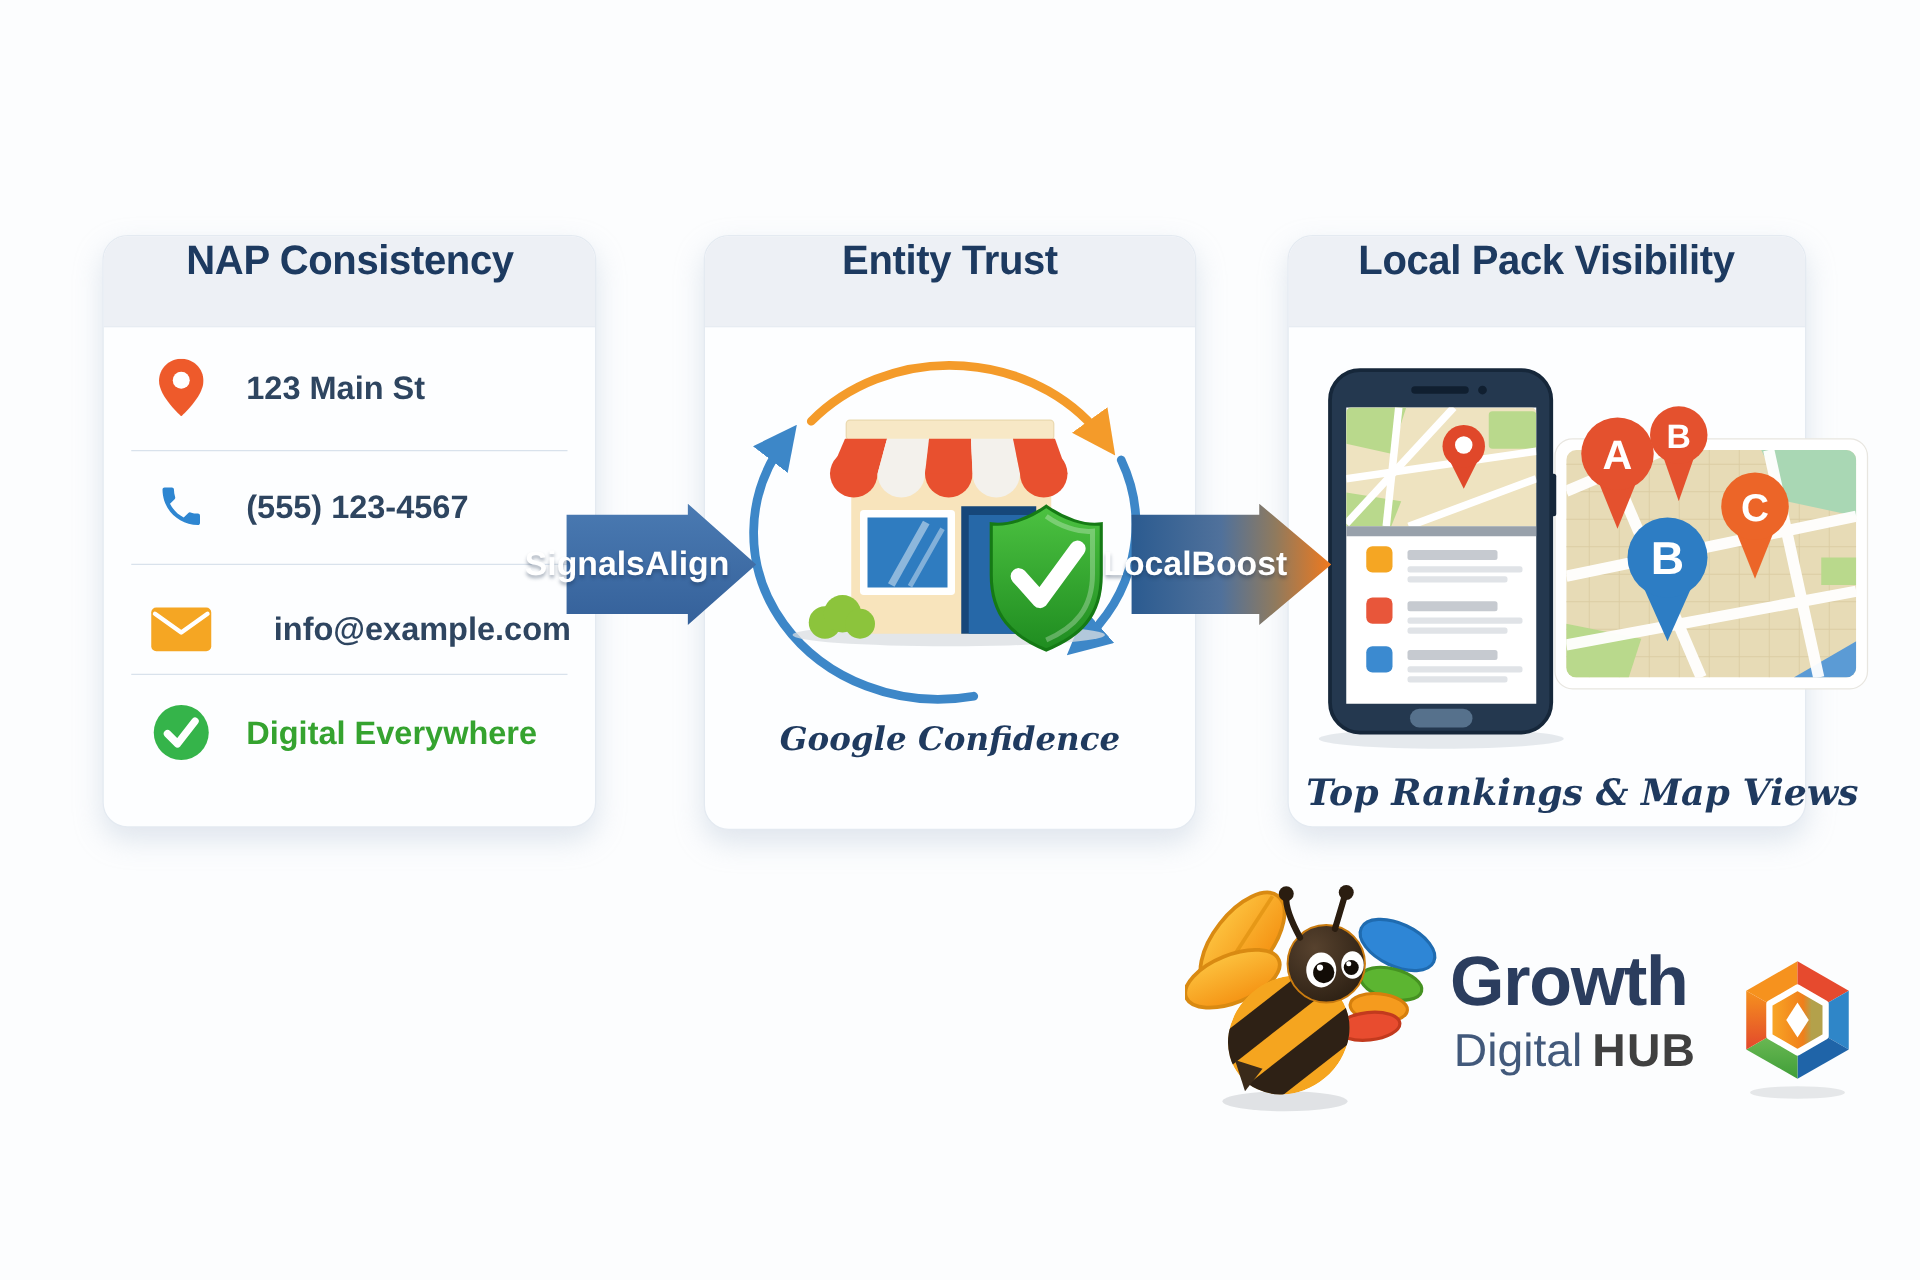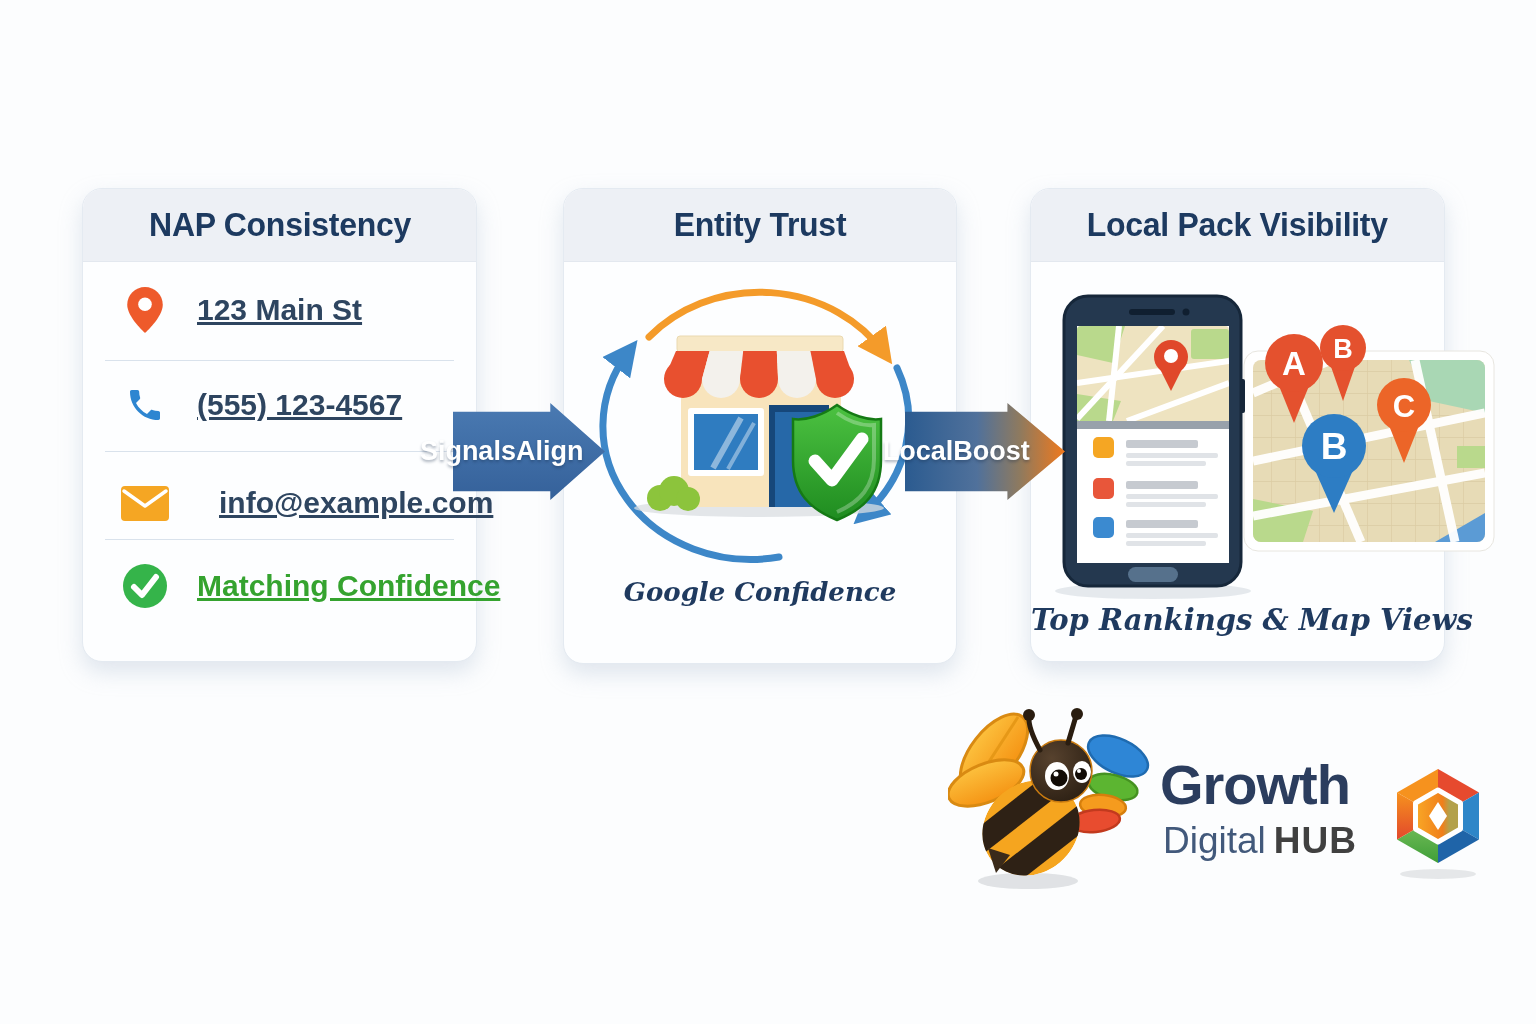--- a/index.html
+++ b/index.html
@@ -10,36 +10,36 @@
   }
   .stage{position:absolute;inset:0;}
 
   
   .card{
     position:absolute;background:#fdfeff;border:1px solid #e4eaf1;border-radius:20px;
     box-shadow:0 10px 22px rgba(176,192,209,.38);
   }
   .card-header{
     height:72px;background:#edf0f5;border-bottom:1px solid #e3e8ef;
-    border-radius:19px 19px 0 0;display:flex;align-items:center;justify-content:center;
+    border-radius:19px 19px 0 0;display:flex;justify-content:center;
   }
   .card-title{
     font-size:33px;font-weight:bold;color:#1d3a60;letter-spacing:-.3px;
     transform:scaleX(.97);white-space:nowrap;
   }
   .card-caption{
     position:absolute;left:0;width:100%;text-align:center;
     font-family:"DejaVu Serif",serif;font-style:italic;font-weight:600;
     color:#1f3a5f;font-size:26px;white-space:nowrap;
   }
 
   
   .nap-row{position:absolute;left:36px;right:24px;height:90px;display:flex;align-items:center;}
   .nap-icon{width:52px;display:flex;justify-content:center;flex:0 0 52px;}
-  .nap-label{margin-left:26px;font-size:30px;font-weight:bold;color:#2e4560;white-space:nowrap;text-decoration:underline;}
+  .nap-label{margin-left:26px;font-size:26px;font-weight:bold;color:#2e4560;white-space:nowrap;}
   .nap-label.green{color:#35a32f;}
   .nap-divider{position:absolute;left:22px;right:22px;height:1px;background:#d9e2ec;}
 
   
   .flow-arrow{position:absolute;z-index:5;}
   .arrow-shape{
     position:absolute;inset:0;
     clip-path:polygon(0 9%,64% 9%,64% 0,100% 50%,64% 100%,64% 91%,0 91%);
   }
   .arrow-shape.blue{background:linear-gradient(180deg,#4a7ab2,#35619a);}
@@ -106,21 +106,21 @@
     </div>
     <div class="nap-divider" style="top:350px;"></div>
 
     <div class="nap-row" style="top:352px;">
       <span class="nap-icon">
         <svg width="46" height="46" viewBox="0 0 46 46">
           <circle cx="23" cy="23" r="22" fill="#35b44a"></circle>
           <path d="M12,24 L20,32 L34,14" fill="none" stroke="#ffffff" stroke-width="6" stroke-linecap="round" stroke-linejoin="round"></path>
         </svg>
       </span>
-      <span class="nap-label green">Matching Confidence</span>
+      <span class="nap-label green">Digital Everywhere</span>
     </div>
   </div>
 
   <div class="card" style="left:563px;top:188px;width:392px;height:474px;">
     <div class="card-header">
       <div class="card-title">Entity Trust</div>
     </div>
 
     <svg class="abs" style="left:0;top:66px;overflow:visible;" width="392" height="330" viewBox="0 0 392 330">
       <defs>
@@ -289,21 +289,21 @@
             <rect x="62" y="256" width="21" height="21" rx="5" fill="#3b8ad0"></rect>
             <rect x="95" y="259" width="72" height="8" rx="2" fill="#c6cad0"></rect>
             <rect x="95" y="272" width="92" height="5" rx="2" fill="#e0e3e7"></rect>
             <rect x="95" y="280" width="80" height="5" rx="2" fill="#e0e3e7"></rect>
           </g>
         </g>
         <rect x="97" y="306" width="50" height="15" rx="7.5" fill="#56718c"></rect>
       </g>
     </svg>
 
-    <div class="card-caption" style="top:414px;font-size:29px;font-weight:bold;">Top Rankings &amp; Map Views</div>
+    <div class="card-caption" style="top:428px;font-size:29px;font-weight:bold;padding-left:14px;">Top Rankings &amp; Map Views</div>
   </div>
 
   <div class="flow-arrow" style="left:453px;top:403px;width:152px;height:97px;">
     <div class="arrow-shape blue"></div>
     <div class="arrow-text">
       <span>Signals</span>
         <span>Align</span>
     </div>
   </div>
 

